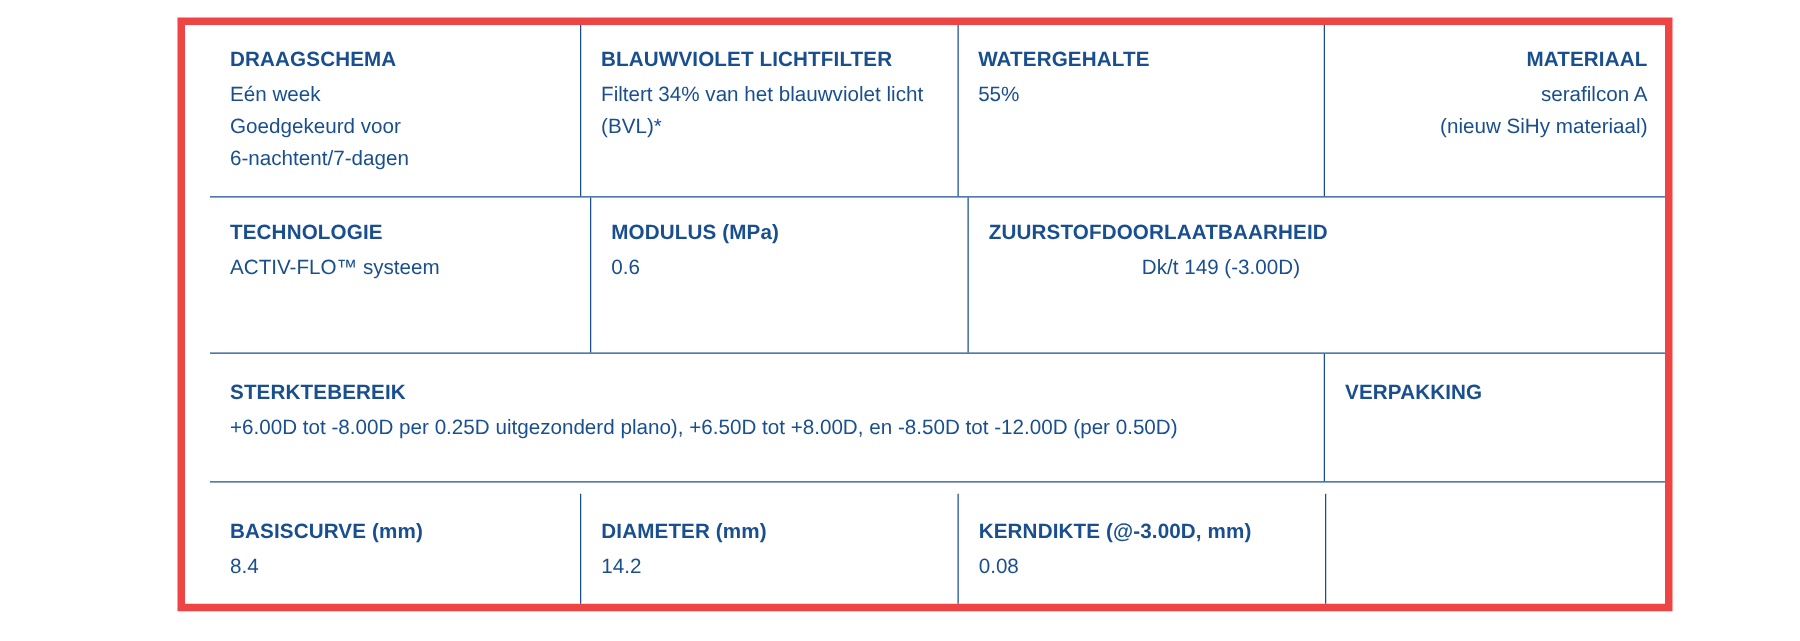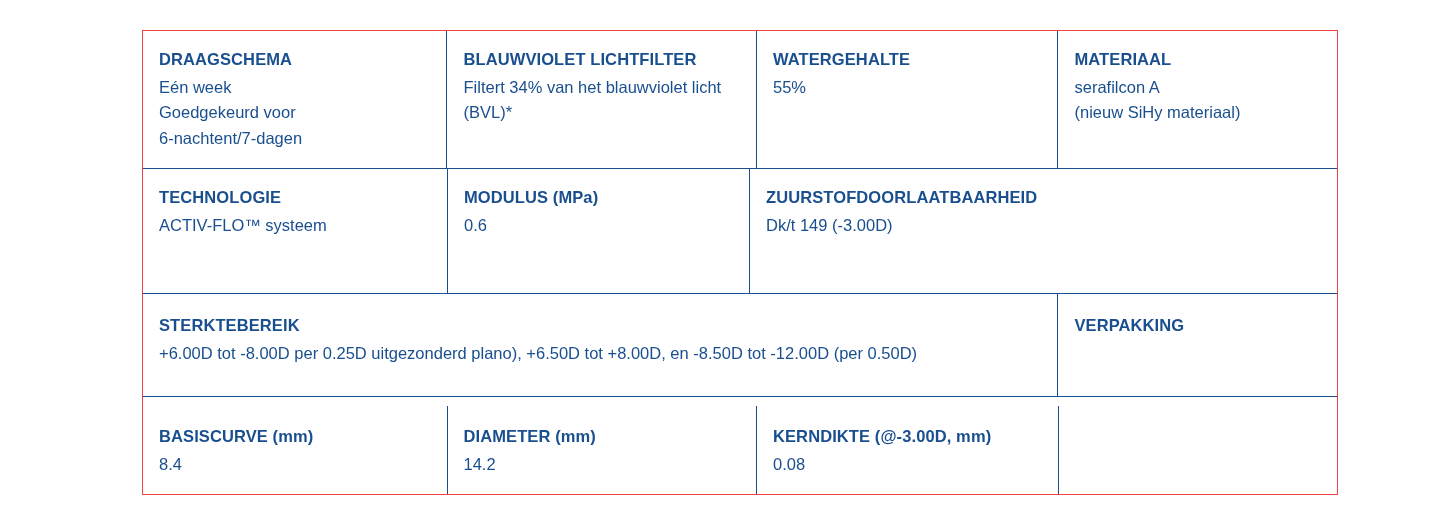--- a/index.html
+++ b/index.html
@@ -10,24 +10,25 @@
     height: 513px;
     overflow: hidden;
   }
   body {
     font-family: "Liberation Sans", sans-serif;
     color: #1a4f8f;
   }
   .spec-sheet {
     position: absolute;
     left: 142px;
-    top: 30px;
+    top: 14px;
     width: 1196px;
-    border: 1px solid #ef4444;
+    border: 6px solid #ef4444;
     box-sizing: border-box;
+    padding-left: 20px;
   }
   .row {
     display: flex;
     border-bottom: 1px solid #1a4f8f;
   }
   .row:last-child {
     border-bottom: none;
   }
   .cell {
     box-sizing: border-box;
@@ -55,21 +56,21 @@
     font-weight: normal;
   }
   .cell.blank {
     padding: 0;
   }
 
   
   .c1 { width: 305px; }
   .c2 { width: 310px; }
   .c3 { width: 302px; }
-  .c4 { width: 279px; }
+  .c4 { width: 279px; text-align: right; }
 
   
   .r3-wide { width: 917px; }
   .r3-last { width: 279px; }
 
   
   .r4-1 { width: 305px; }
   .r4-2 { width: 310px; }
   .r4-3 { width: 302px; }
   .r4-4 { width: 279px; border-right: none; }

